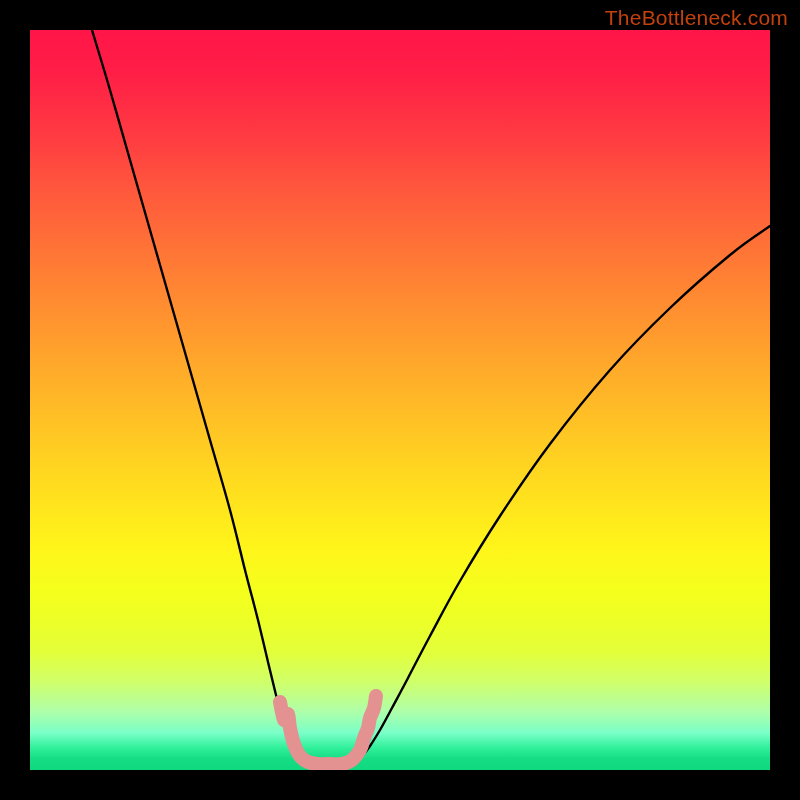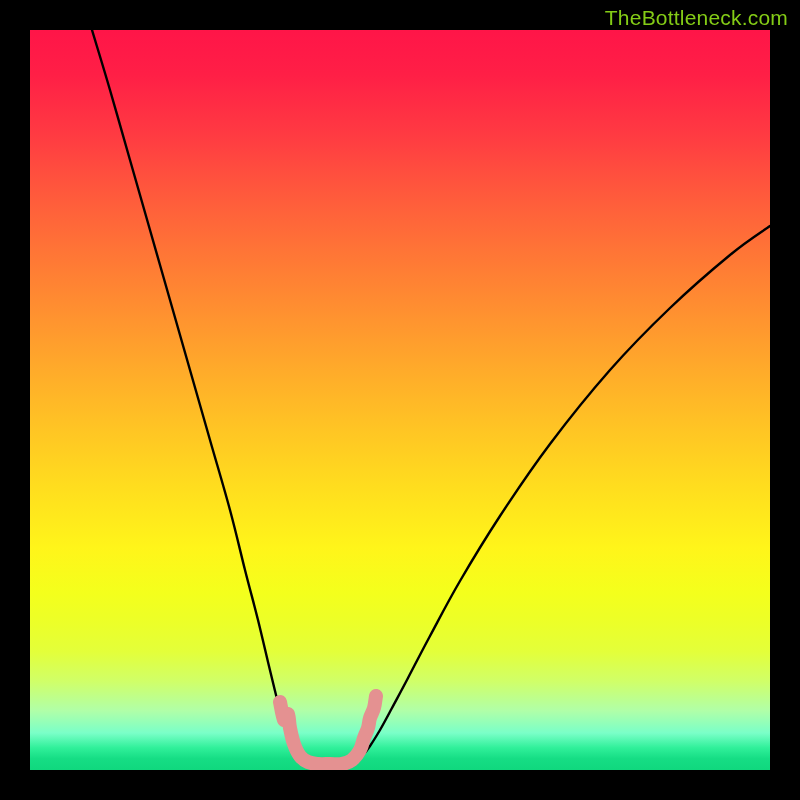--- a/index.html
+++ b/index.html
@@ -47,21 +47,21 @@
     position: absolute;
     top: 0; left: 0;
     width: 100%; height: 100%;
   }
   .watermark {
     position: absolute;
     top: 6px;
     right: 12px;
     font-size: 21px;
     font-weight: 500;
-    color: #84cc16;
+    color: #c2410c;
     letter-spacing: 0.2px;
   }
 </style>
 </head>
 <body>
 
 <div class="frame">
   <div class="plot-area">
     <div class="gradient-bg"></div>
     <svg class="curve-layer" viewBox="0 0 740 740" preserveAspectRatio="none">

